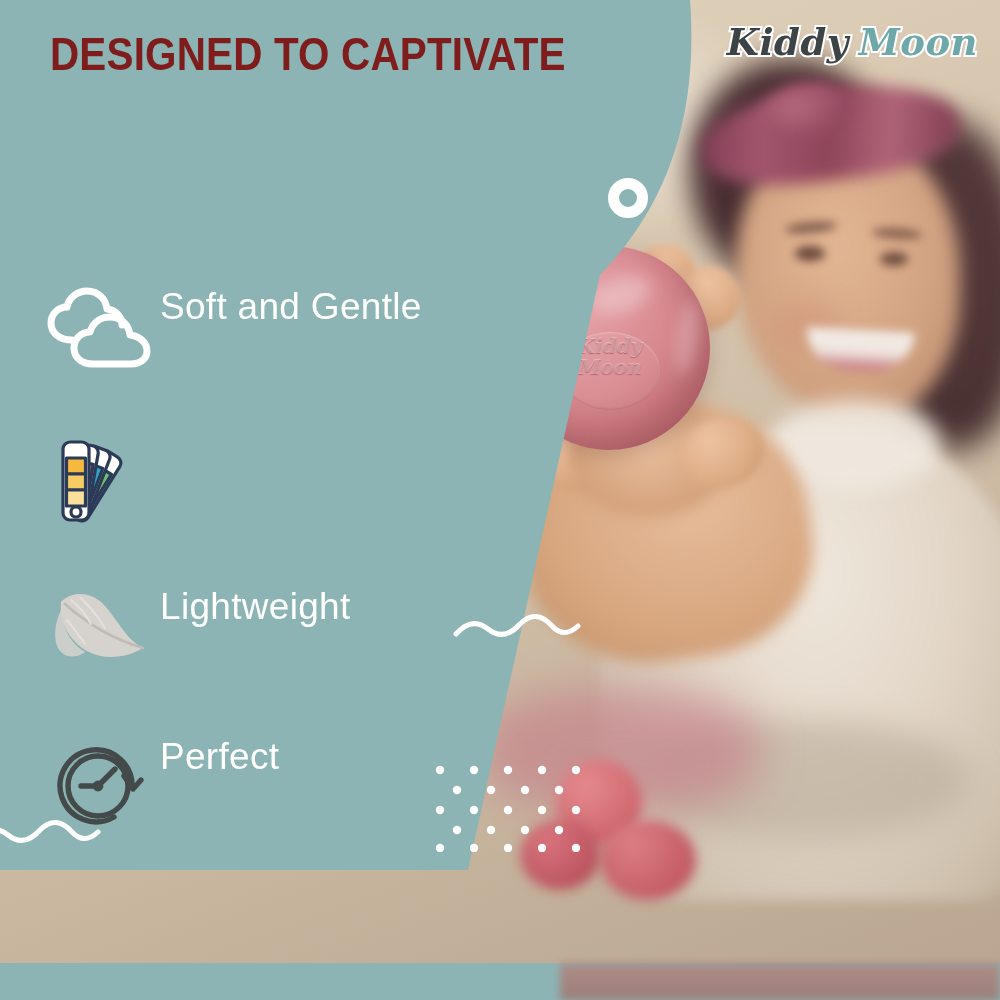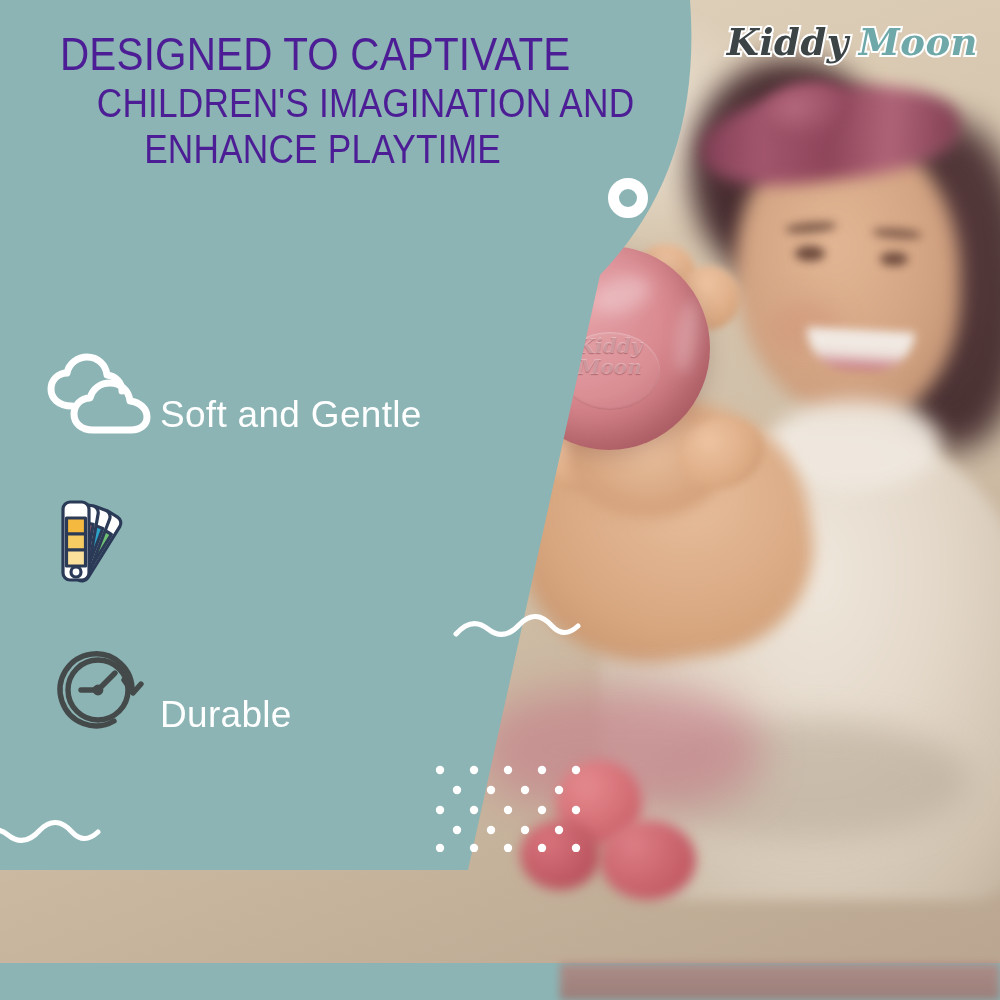--- a/index.html
+++ b/index.html
@@ -86,30 +86,30 @@
   .sb1{left:556px;top:760px;width:86px;height:86px;background:radial-gradient(circle at 35% 30%,#e58a8e,#c4565f);}
   .sb2{left:600px;top:820px;width:96px;height:80px;background:radial-gradient(circle at 35% 30%,#dd7e85,#b84c57);}
   .sb3{left:520px;top:820px;width:80px;height:70px;background:radial-gradient(circle at 35% 30%,#d9747d,#ad4651);}
   .floor{position:absolute;left:480px;top:690px;width:280px;height:120px;border-radius:40%;
     background:#c6838c;filter:blur(22px);opacity:.7;}
 
   
   .panel{position:absolute;inset:0;}
 
   
-  .headline{position:absolute;left:60px;top:28px;width:560px;color:#4c1d95;
+  .headline{position:absolute;left:50px;top:28px;width:560px;color:#7f1d1d;
     font-family:"Liberation Sans Narrow","Liberation Sans",sans-serif;
-    font-weight:normal;letter-spacing:.2px;text-transform:uppercase;}
+    font-weight:bold;letter-spacing:.2px;text-transform:uppercase;}
   .h-l1{font-size:47px;line-height:52px;transform:scaleX(.86);transform-origin:left center;white-space:nowrap;}
   .h-rest{text-align:center;width:525px;}
   .h-l2{font-size:41px;line-height:46px;transform:scaleX(.86);transform-origin:center center;white-space:nowrap;}
   .h-l3{font-size:41px;line-height:46px;transform:scaleX(.86);transform-origin:center center;white-space:nowrap;}
 
   .features{position:absolute;left:40px;top:286px;width:470px;}
-  .feature{display:flex;align-items:flex-end;height:150px;}
+  .feature{display:flex;align-items:flex-start;height:150px;}
   .f-icon{width:120px;min-width:120px;display:flex;align-items:center;justify-content:center;}
   .f-label{color:#fff;font-size:37px;font-weight:400;letter-spacing:.3px;
     font-family:"Liberation Sans",sans-serif;}
 
   
   .logo{position:absolute;right:22px;top:20px;font-family:"DejaVu Serif",serif;font-style:italic;
     font-weight:bold;font-size:37px;letter-spacing:.5px;white-space:nowrap;margin-left:34px;}
   .logo .k{color:#3d4446;}
   .logo .m{color:#6fa8a8;margin-left:10px;}
   .logo span{ -webkit-text-stroke:4px #fff; paint-order:stroke fill;}
@@ -186,24 +186,20 @@
   <svg class="panel" width="1000" height="1000" viewBox="0 0 1000 1000">
     <path d="M0,0 L690,0 C698,110 672,200 600,275 L468,870 L0,870 Z" fill="#8cb4b4"></path>
   </svg>
 
   <div class="logo">
     <span class="k">Kiddy</span><span class="m">Moon</span>
   </div>
 
   <div class="headline">
     <div class="h-l1">DESIGNED TO CAPTIVATE</div>
-    <div class="h-rest">
-      <div class="h-l2">CHILDREN'S IMAGINATION AND</div>
-      <div class="h-l3">ENHANCE PLAYTIME</div>
-    </div>
   </div>
 
   <div class="ring"></div>
 
   <svg class="wave-mid" width="130" height="34" viewBox="0 0 130 34">
     <path d="M4,22 Q20,4 36,17 Q52,30 68,12 Q84,-4 100,14 Q112,27 126,14" fill="none" stroke="#ffffff" stroke-width="5" stroke-linecap="round"></path>
   </svg>
 
   <svg class="wave-left" width="130" height="34" viewBox="0 0 130 34">
     <path d="M4,22 Q20,4 36,17 Q52,30 68,12 Q84,-4 100,14 Q112,27 126,14" fill="none" stroke="#ffffff" stroke-width="5" stroke-linecap="round"></path>
@@ -270,35 +266,52 @@
             <rect x="9" y="6" width="26" height="78" rx="7" fill="#ffffff"></rect>
             <rect x="12.5" y="22" width="19" height="16" fill="#f5b93f"></rect>
             <rect x="12.5" y="38" width="19" height="16" fill="#f7cc63"></rect>
             <rect x="12.5" y="54" width="19" height="16" fill="#fae09a"></rect>
             <circle cx="22" cy="76" r="5" fill="#ffffff"></circle>
           </g>
         </svg>
       </div>
     </div>
 
+    <div class="feature">
+      <div class="f-icon">
+        <svg width="106" height="90" viewBox="0 0 106 90">
+          <g fill="#d6d3cf">
+            <path d="M14,16 C26,4 46,6 58,20 C72,36 80,54 96,62 C80,72 58,74 42,66 C24,57 12,38 14,16 Z"></path>
+            <path d="M16,20 C14,40 22,56 38,66 C30,72 20,72 14,66 C6,58 6,38 16,20 Z" opacity=".85"></path>
+          </g>
+          <path d="M18,18 C38,36 62,52 96,62" fill="none" stroke="#bfbbb6" stroke-width="2.6" stroke-linecap="round"></path>
+          <g fill="none" stroke="#e4e1dd" stroke-width="2" stroke-linecap="round">
+            <path d="M24,14 C34,22 40,30 44,38"></path>
+            <path d="M34,12 C44,22 52,32 58,42"></path>
+            <path d="M20,34 C28,44 34,52 38,58"></path>
+          </g>
+        </svg>
+      </div>
+      <div class="f-label">Lightweight</div>
+    </div>
 
     <div class="feature">
       <div class="f-icon">
         <svg width="96" height="96" viewBox="0 0 96 96">
           <g fill="none" stroke="#44494a" stroke-width="5.4" stroke-linecap="round">
             <circle cx="46" cy="50" r="30"></circle>
             <path d="M80,52 A36,36 0 1 0 62,81"></path>
             <path d="M72,40 L81,53 L89,44" stroke-linejoin="round"></path>
             <path d="M46,50 L63,33"></path>
             <path d="M46,50 L29,50"></path>
           </g>
           <circle cx="46" cy="50" r="5.4" fill="#44494a"></circle>
         </svg>
       </div>
-      <div class="f-label">Durable</div>
+      <div class="f-label">Perfect</div>
     </div>
 
   </div>
 
   <div class="bottom-strip"></div>
   <div class="bottom-strip-r"></div>
 
 </div>
 
 </body></html>

